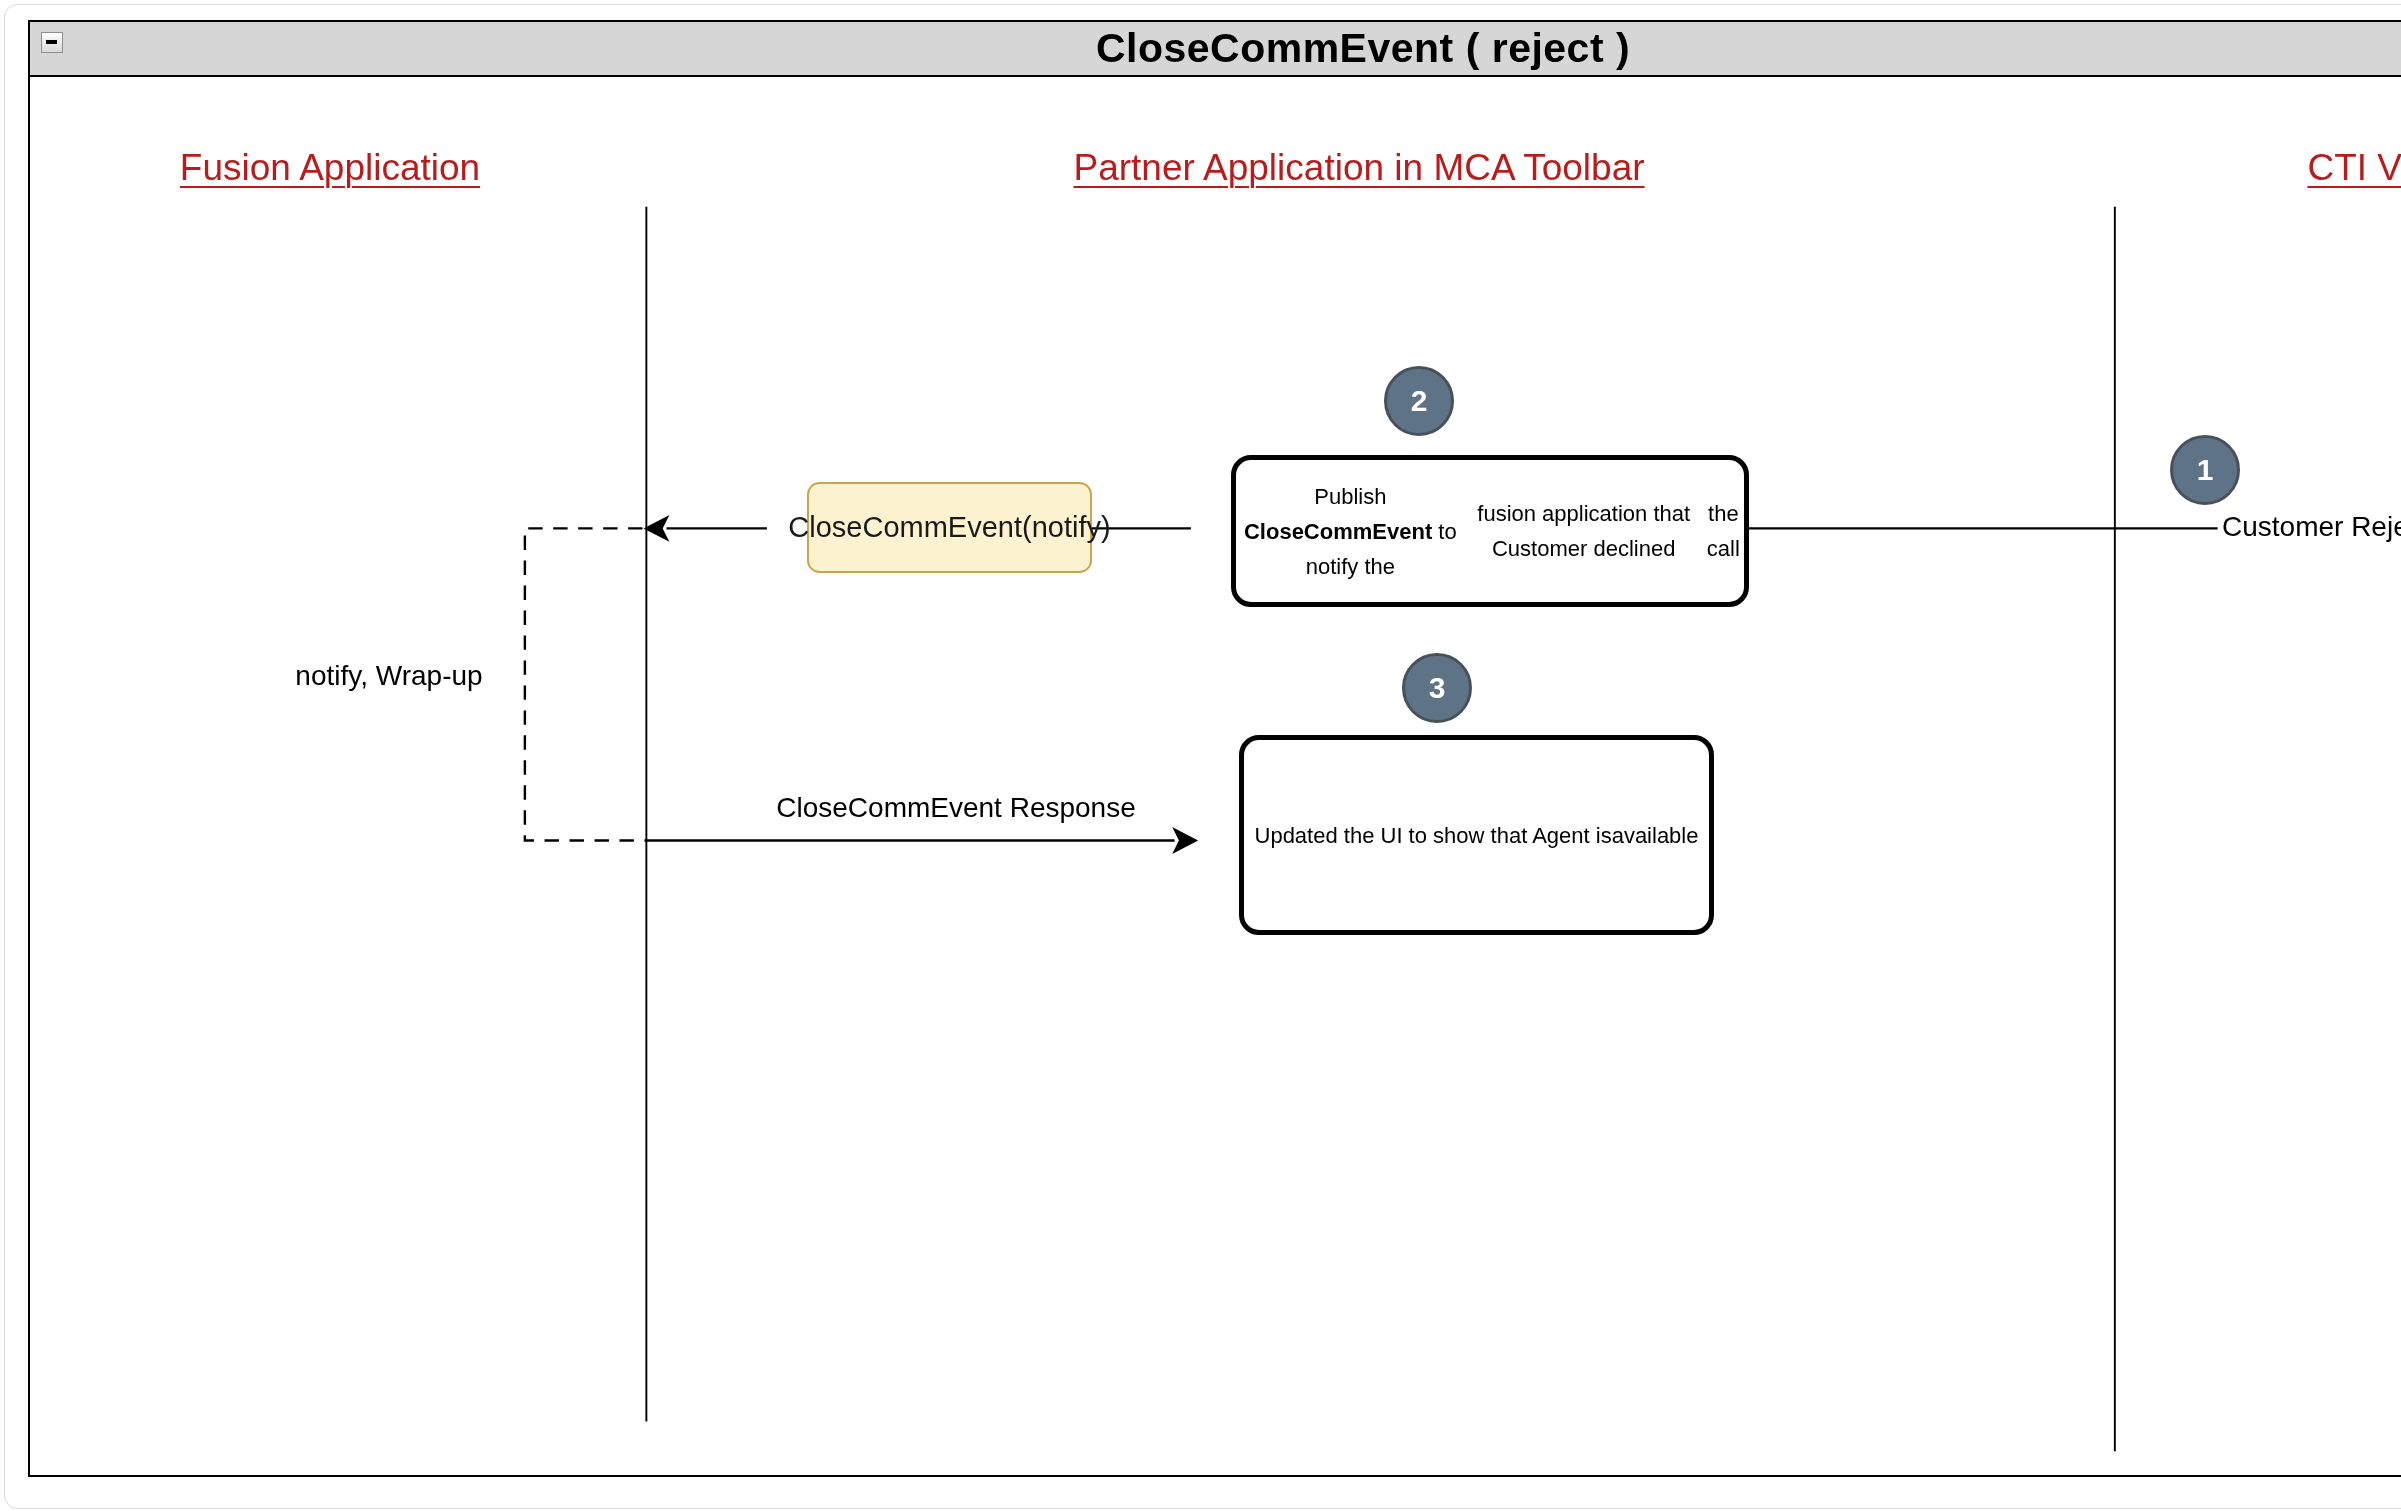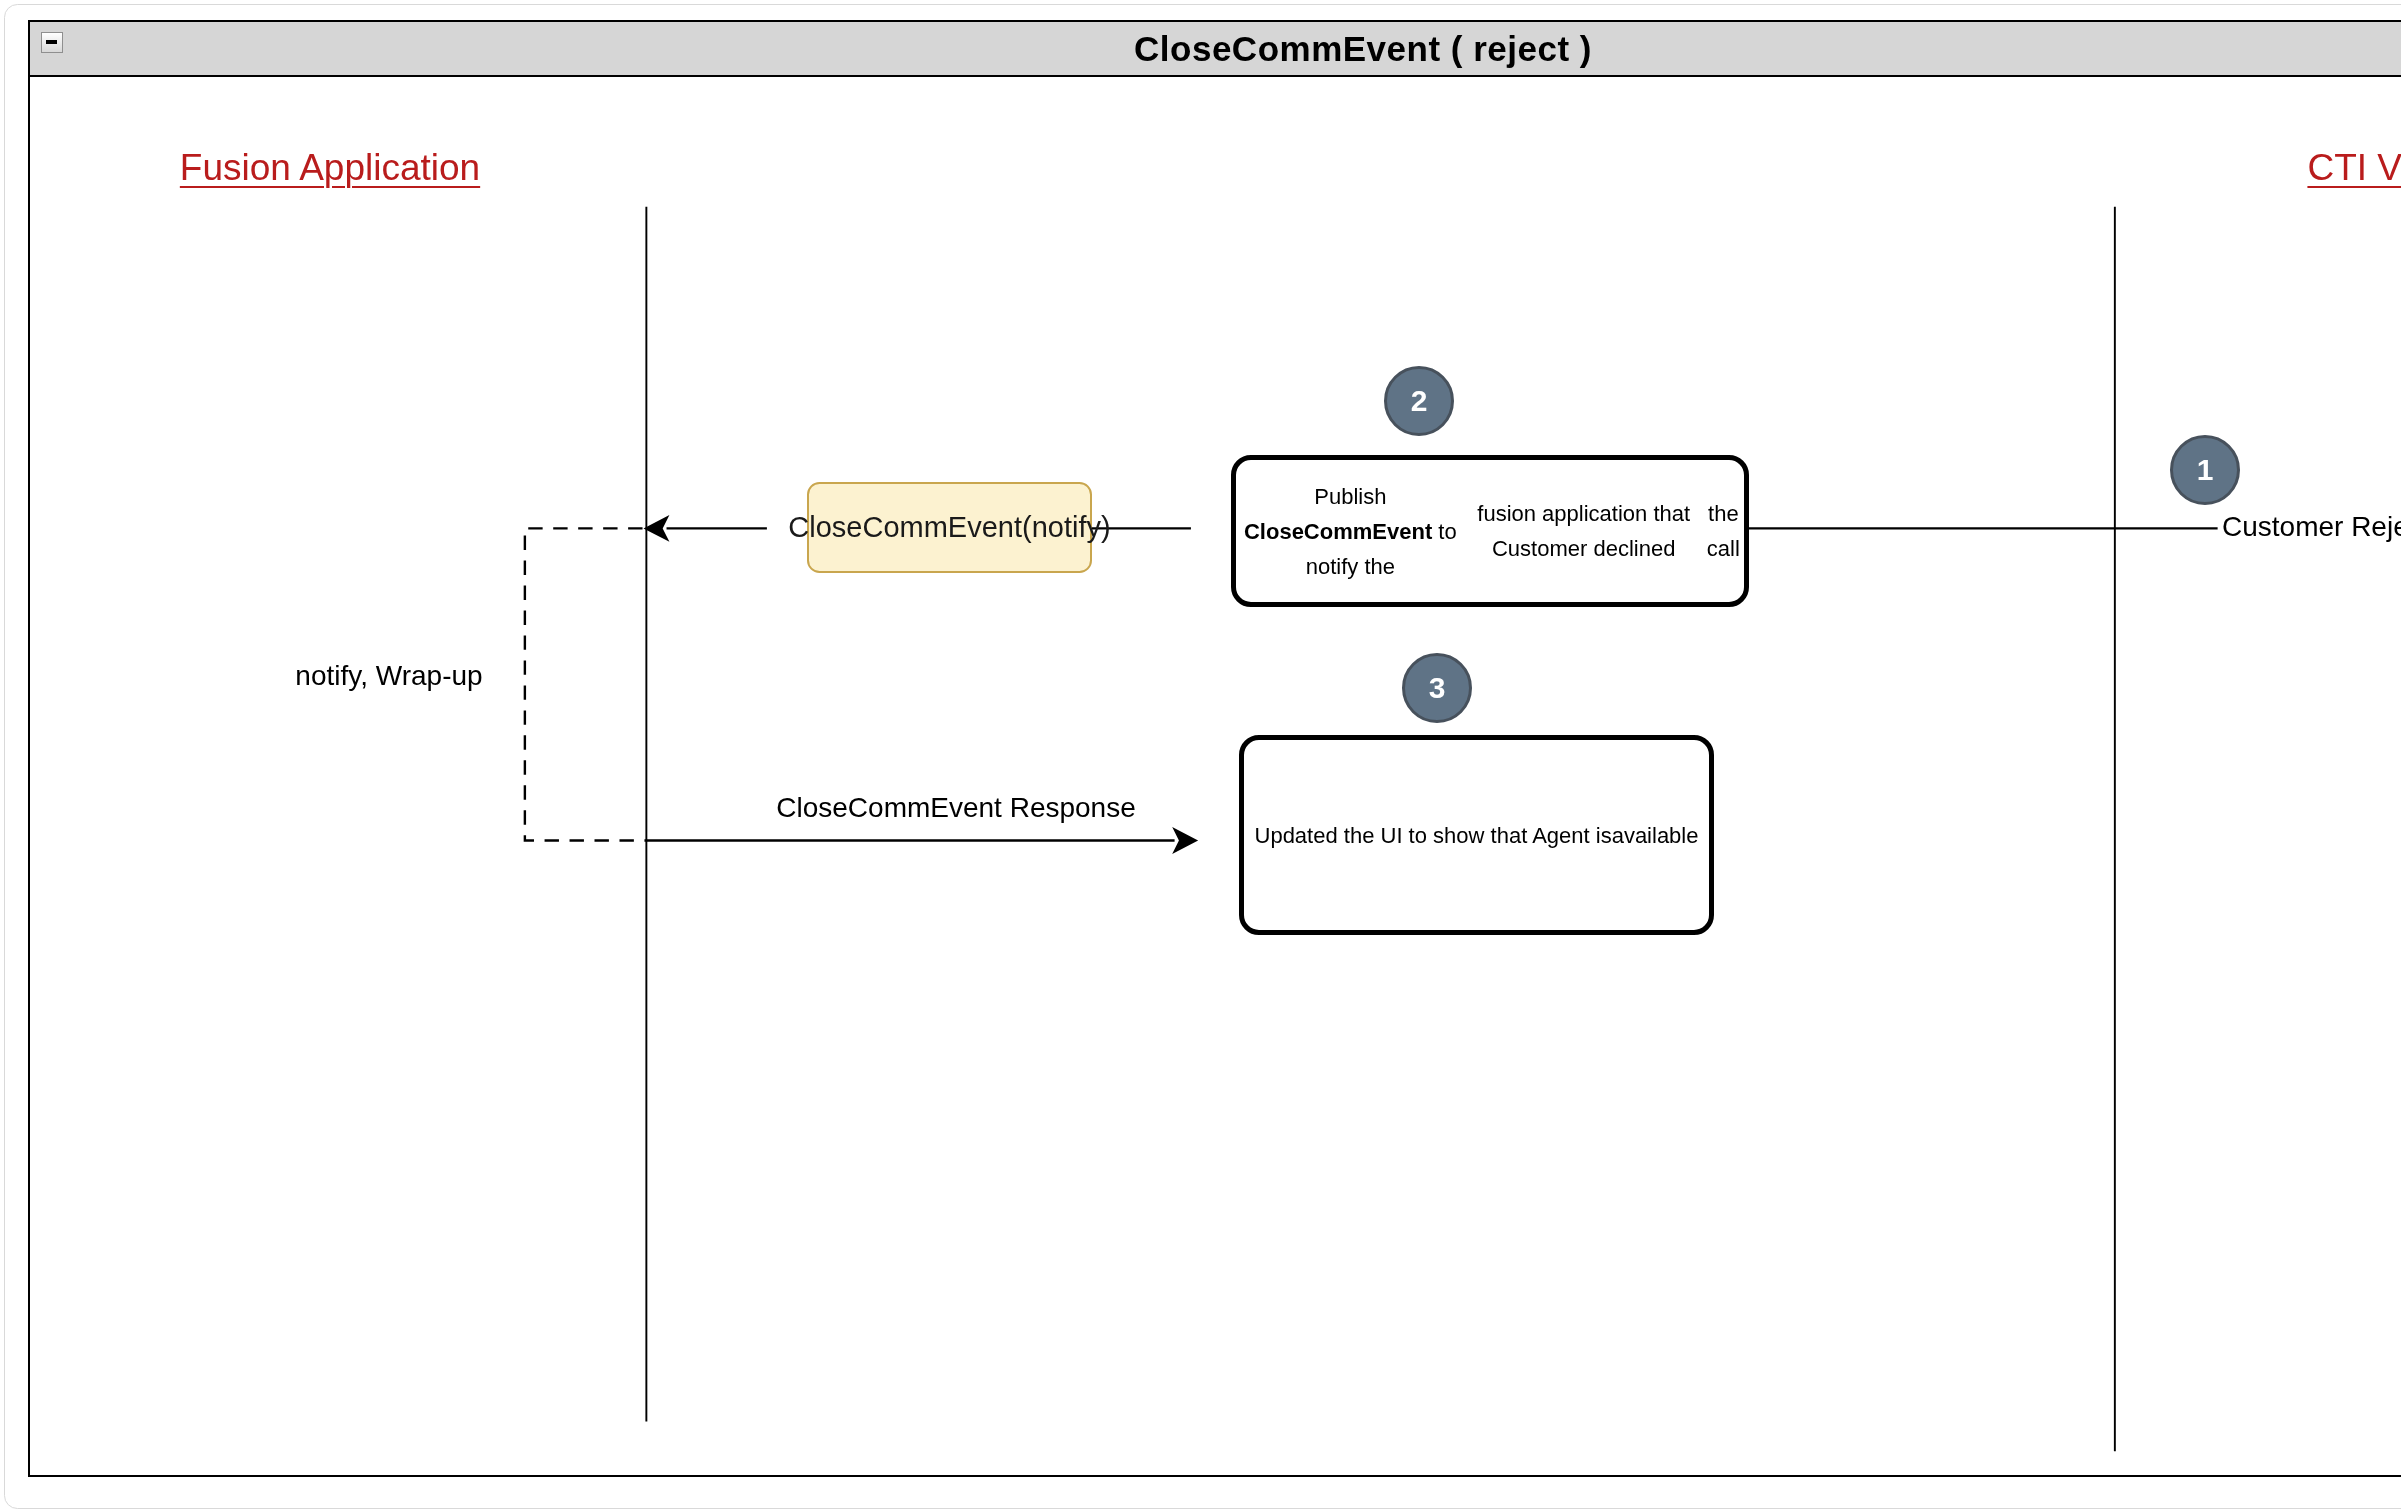--- a/index.html
+++ b/index.html
@@ -14,21 +14,21 @@
   
   #frame{
     position:absolute; left:28px; top:20px; width:2670px; height:1457px;
     border:2.9px solid #000; background:#fff; box-sizing:border-box;
   }
   #title-bar{
     position:absolute; left:0; top:0; right:0; height:53px;
     background:#d6d6d6; border-bottom:2.9px solid #000;
     display:flex; align-items:center; justify-content:center;
   }
-  #title-text{ font-size:35px; font-weight:bold; color:#000; letter-spacing:0.5px; }
+  #title-text{ font-size:41px; font-weight:bold; color:#000; letter-spacing:0.5px; }
   #collapse-btn{
     position:absolute; left:10.6px; top:9.6px; width:22px; height:21px;
     border:1.4px solid #8f8f8f; background:linear-gradient(#ffffff,#d8d8d8);
     box-sizing:border-box; display:flex; align-items:center; justify-content:center;
     cursor:pointer;
   }
   #collapse-btn .bar{ width:11.5px; height:3.4px; background:#000; }
 
   .lifeline-header{
     position:absolute; top:147px; transform:translateX(-50%);
@@ -82,20 +82,21 @@
   <div id="frame">
     <div id="title-bar">
       <span id="title-text">CloseCommEvent ( reject )</span>
     </div>
     <div id="collapse-btn" title="Collapse">
       <span class="bar"></span>
     </div>
   </div>
 
   <div class="lifeline-header" style="left:330px;">Fusion Application</div>
+  <div class="lifeline-header" style="left:1359px;">Partner Application in MCA Toolbar</div>
   <div class="lifeline-header" style="left:2401px;">CTI Vendor</div>
 
   <svg class="wires" viewBox="0 0 5660 3148" xmlns="http://www.w3.org/2000/svg">
 
     <line x1="1346" y1="430" x2="1346" y2="2960" stroke="#000" stroke-width="4"></line>
     <line x1="4404" y1="430" x2="4404" y2="3022" stroke="#000" stroke-width="4"></line>
 
     <line x1="3558" y1="1100" x2="4618" y2="1100" stroke="#000" stroke-width="5"></line>
     <line x1="2190" y1="1100" x2="2480" y2="1100" stroke="#000" stroke-width="5"></line>
     <line x1="1597" y1="1100" x2="1388" y2="1100" stroke="#000" stroke-width="5"></line>

